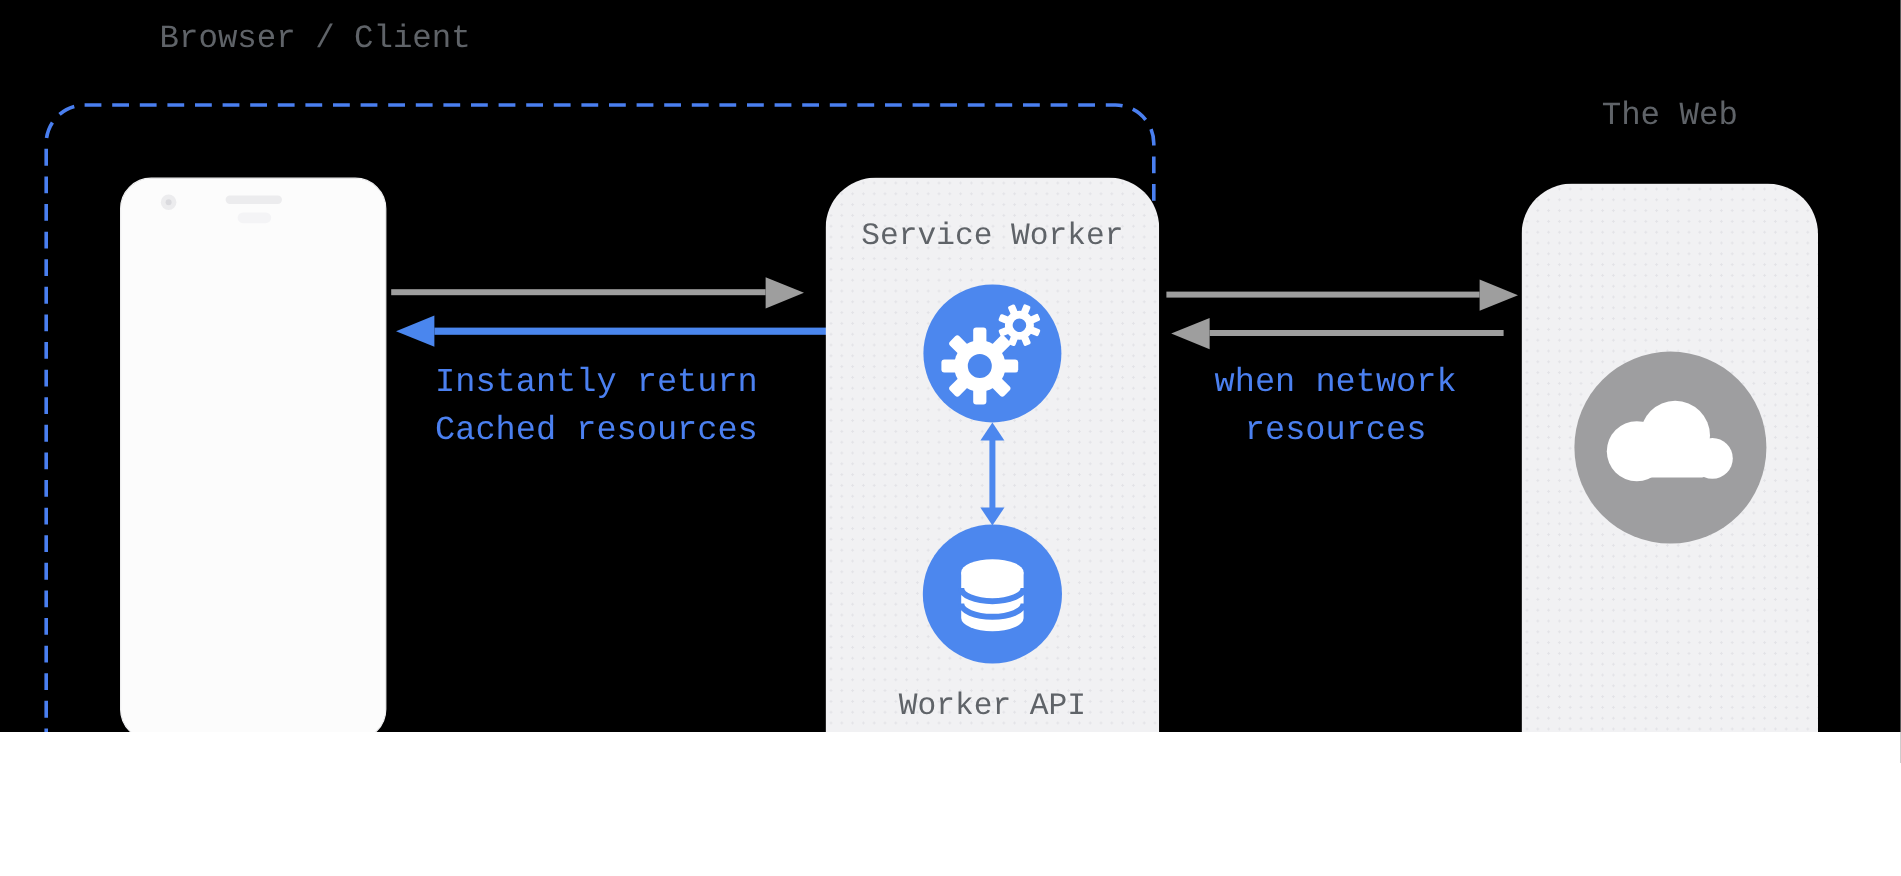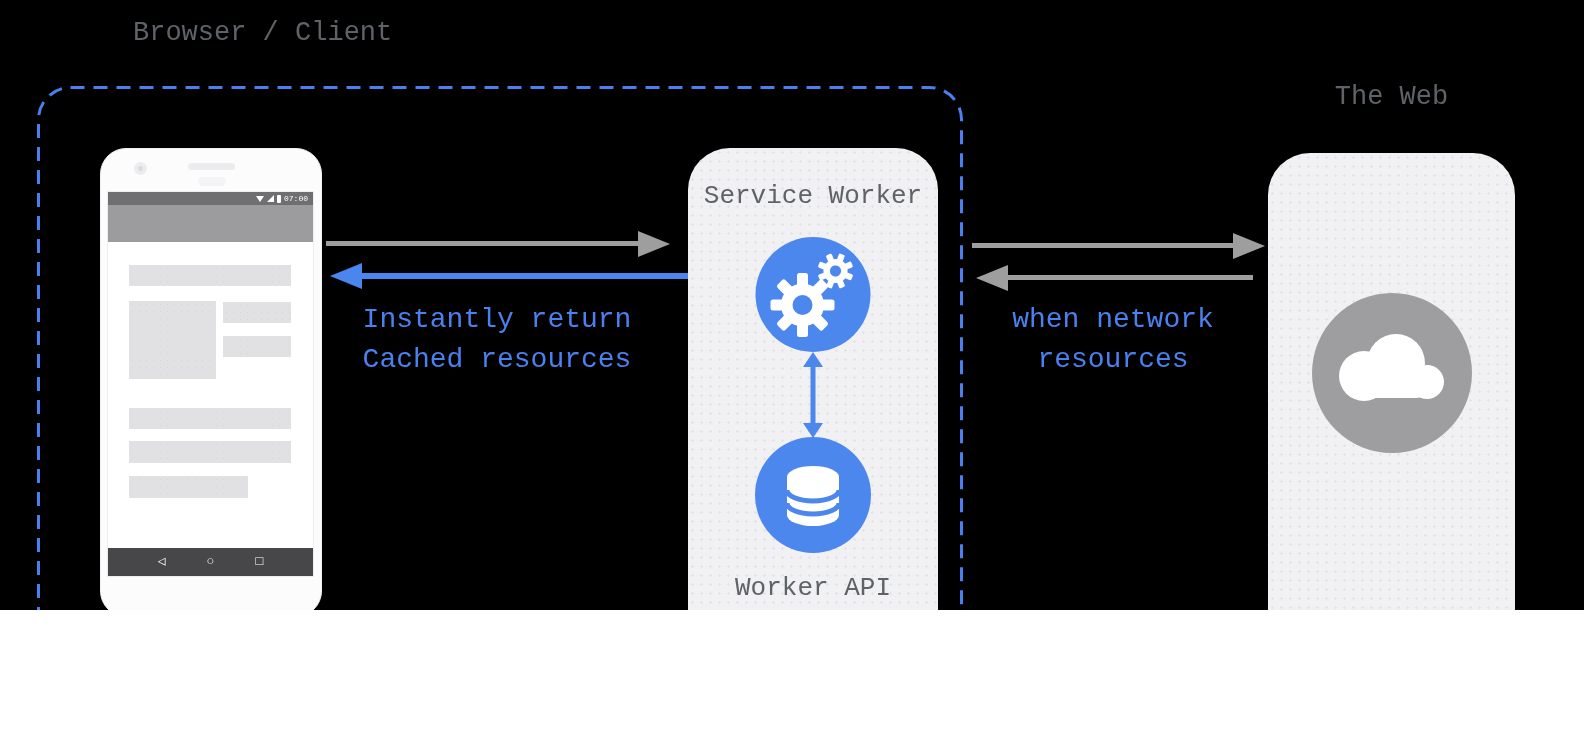--- a/index.html
+++ b/index.html
@@ -69,52 +69,31 @@
   <div class="gray-label" style="left:133px;top:18px;">Browser / Client</div>
 
   <svg class="boundary-svg" width="1584" height="730">
     <rect x="38.5" y="87.5" width="923" height="611" rx="32" fill="none" stroke="#4a7ff0" stroke-width="3" stroke-dasharray="14 9"></rect>
   </svg>
 
   <div class="phone">
     <div class="camera"></div>
     <div class="speaker"></div>
     <div class="sensor"></div>
-    <div class="screen">
-      <div class="statusbar">
-        <span class="wifi"></span>
-        <span class="signal"></span>
-        <span class="battery"></span>
-        <span class="stime">07:00</span>
-      </div>
-      <div class="appheader"></div>
-      <div class="ph" style="left:21px;top:73px;width:162px;height:21px;"></div>
-      <div class="ph" style="left:21px;top:109px;width:87px;height:78px;"></div>
-      <div class="ph" style="left:115px;top:110px;width:68px;height:21px;"></div>
-      <div class="ph" style="left:115px;top:144px;width:68px;height:21px;"></div>
-      <div class="ph" style="left:21px;top:216px;width:162px;height:21px;"></div>
-      <div class="ph" style="left:21px;top:249px;width:162px;height:22px;"></div>
-      <div class="ph" style="left:21px;top:284px;width:119px;height:22px;"></div>
-      <div class="navbar">
-        <span class="navglyph">◁</span>
-        <span class="navglyph">○</span>
-        <span class="navglyph">□</span>
-      </div>
-    </div>
   </div>
 
   <div class="arrow right" style="left:326px;top:241px;width:312px;height:5px;color:#9e9e9e;"></div>
   <div class="arrow left" style="left:362px;top:273px;width:328px;height:6px;color:#4a86ee;"></div>
 
   <div class="caption" style="left:330px;top:300px;width:334px;">
     <div>Instantly return</div>
     <div>Cached resources</div>
   </div>
 
-  <div class="panel" style="left:688px;top:148px;width:250px;height:507px;">
+  <div class="panel" style="left:688px;top:148px;width:250px;height:507px;padding-left:28px;">
     <div class="panel-title" style="top:33px;">Service Worker</div>
 
     <div class="badge" style="top:89px;width:115px;height:115px;">
       <svg class="fillsvg" viewBox="0 0 115 115">
         <g transform="translate(47,68)" fill="#ffffff">
           <rect x="-5.5" y="-32" width="11" height="14" rx="2.5"></rect>
           <rect x="-5.5" y="-32" width="11" height="14" rx="2.5" transform="rotate(45)"></rect>
           <rect x="-5.5" y="-32" width="11" height="14" rx="2.5" transform="rotate(90)"></rect>
           <rect x="-5.5" y="-32" width="11" height="14" rx="2.5" transform="rotate(135)"></rect>
           <rect x="-5.5" y="-32" width="11" height="14" rx="2.5" transform="rotate(180)"></rect>

